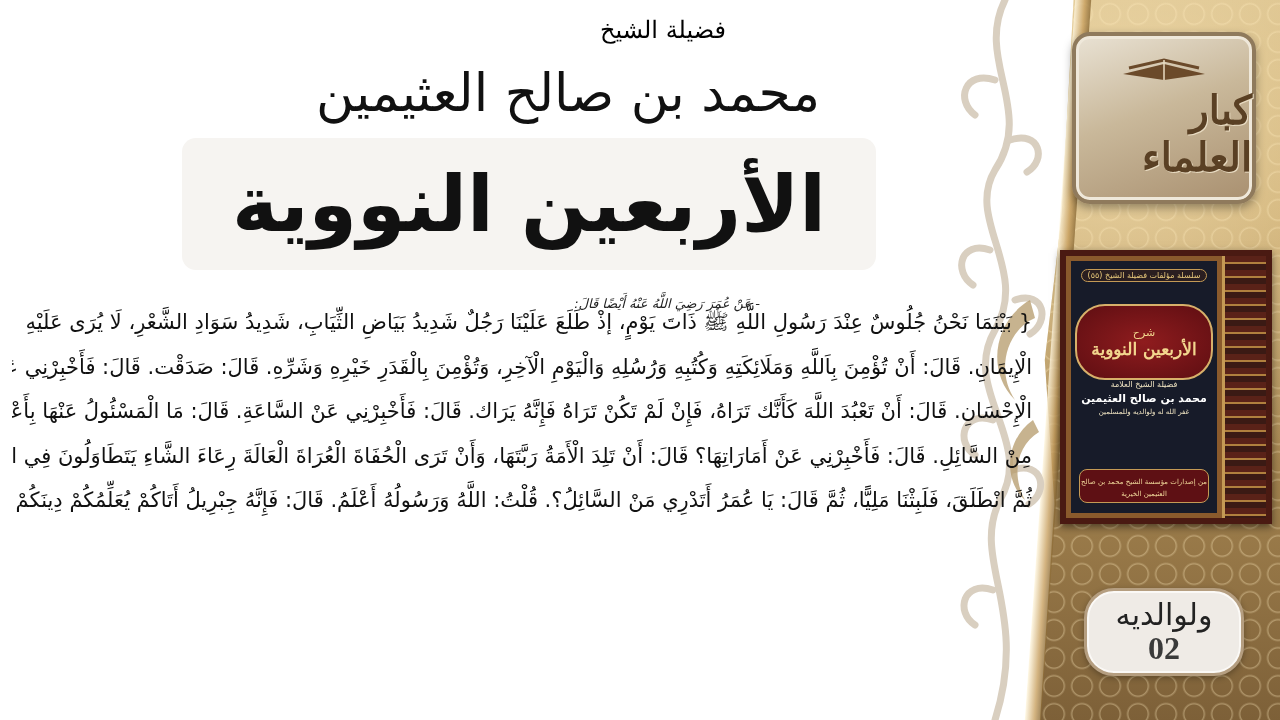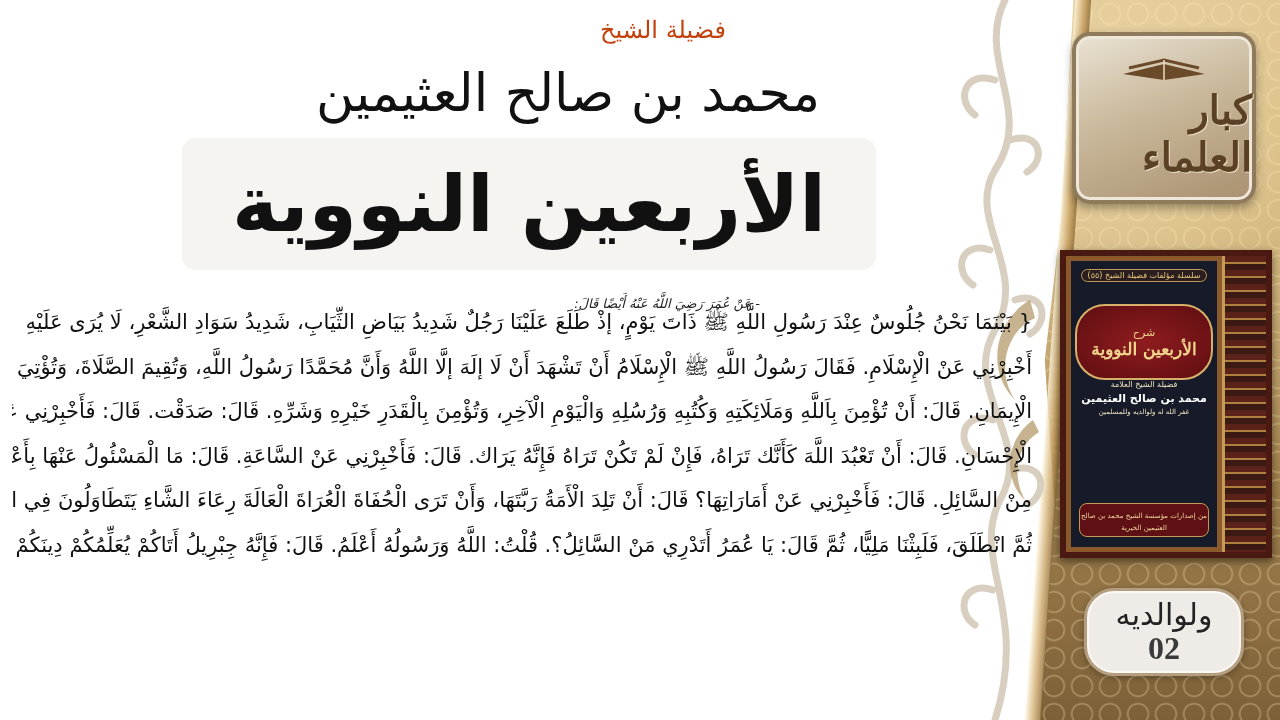--- a/index.html
+++ b/index.html
@@ -41,21 +41,21 @@
     display: flex; flex-direction: column; align-items: center; justify-content: center; margin-left: 32px;
   }
   .logo-book { width: 90px; height: 26px; margin-bottom: 4px; }
   .logo-text {
     font-family: "DejaVu Serif", serif; font-size: 40px; font-weight: bold;
     color: #5a4024; direction: rtl; text-shadow: 1px 1px 0 #e9dcc3;
   }
 
   
   .book {
-    position: absolute; top: 250px; right: 8px; width: 212px; height: 308px;
+    position: absolute; top: 250px; right: 8px; width: 212px; height: 274px;
     background: #e5e5e5;
     border: 6px solid #4a1a12;
     box-shadow: 0 3px 8px rgba(0,0,0,0.5);
     display: flex;
   }
   .book-front {
     flex: 1; position: relative;
     border: 5px solid #8a5a2c;
     background: #171b29;
     display: flex; flex-direction: column; align-items: center;
@@ -91,21 +91,21 @@
     border-radius: 30px; background: #efebe6;
     border: 3px solid #b59e80; box-shadow: inset 0 0 0 2px #fbf9f6, 0 2px 6px rgba(0,0,0,0.3);
     display: flex; flex-direction: column; align-items: center; justify-content: center;
   }
   .hadith-label { font-family: "DejaVu Sans", sans-serif; font-size: 30px; line-height: 32px; color: #222; direction: rtl; }
   .hadith-number { font-family: Liberation Serif, serif; font-weight: bold; font-size: 32px; line-height: 34px; color: #3a3a3a; text-align: right; }
 
   
   .honorific {
     position: absolute; top: 16px; right: 554px;
-    font-size: 24px; color: #c2410c; direction: rtl; font-weight: 300;
+    font-size: 24px; color: #000000; direction: rtl; font-weight: 300;
   }
   .sheikh-name {
     position: absolute; top: 62px; right: 460px;
     font-size: 52px; color: #111; direction: rtl; line-height: 62px; white-space: nowrap;
   }
   .title-box {
     position: absolute; top: 138px; left: 182px; width: 694px; height: 132px;
     background: #f6f4f1; border-radius: 14px;
     display: flex; align-items: center; justify-content: center;
   }
@@ -179,18 +179,17 @@
 
 <div class="honorific">فضيلة الشيخ</div>
 <div class="sheikh-name">محمد بن صالح العثيمين</div>
 <div class="title-box">
   <div class="title-text">الأربعين النووية</div>
 </div>
 
 <div class="narration-intro">- عَنْ عُمَرَ رَضِيَ اللَّهُ عَنْهُ أَيْضًا قَالَ:</div>
 <div class="hadith-text">
   <span class="hadith-line">{ بَيْنَمَا نَحْنُ جُلُوسٌ عِنْدَ رَسُولِ اللَّهِ ﷺ ذَاتَ يَوْمٍ، إذْ طَلَعَ عَلَيْنَا رَجُلٌ شَدِيدُ بَيَاضِ الثِّيَابِ، شَدِيدُ سَوَادِ الشَّعْرِ، لَا يُرَى عَلَيْهِ</span>
-  <span class="hadith-line">أَخْبِرْنِي عَنْ الْإِسْلَامِ. فَقَالَ رَسُولُ اللَّهِ ﷺ الْإِسْلَامُ أَنْ تَشْهَدَ أَنْ لَا إلَهَ إلَّا اللَّهُ وَأَنَّ مُحَمَّدًا رَسُولُ اللَّهِ، وَتُقِيمَ الصَّلَاةَ، وَتُؤْتِيَ</span>
   <span class="hadith-line">الْإِيمَانِ. قَالَ: أَنْ تُؤْمِنَ بِاَللَّهِ وَمَلَائِكَتِهِ وَكُتُبِهِ وَرُسُلِهِ وَالْيَوْمِ الْآخِرِ، وَتُؤْمِنَ بِالْقَدَرِ خَيْرِهِ وَشَرِّهِ. قَالَ: صَدَقْت. قَالَ: فَأَخْبِرْنِي عَنْ</span>
   <span class="hadith-line">الْإِحْسَانِ. قَالَ: أَنْ تَعْبُدَ اللَّهَ كَأَنَّك تَرَاهُ، فَإِنْ لَمْ تَكُنْ تَرَاهُ فَإِنَّهُ يَرَاك. قَالَ: فَأَخْبِرْنِي عَنْ السَّاعَةِ. قَالَ: مَا الْمَسْئُولُ عَنْهَا بِأَعْلَمَ</span>
   <span class="hadith-line">مِنْ السَّائِلِ. قَالَ: فَأَخْبِرْنِي عَنْ أَمَارَاتِهَا؟ قَالَ: أَنْ تَلِدَ الْأَمَةُ رَبَّتَهَا، وَأَنْ تَرَى الْحُفَاةَ الْعُرَاةَ الْعَالَةَ رِعَاءَ الشَّاءِ يَتَطَاوَلُونَ فِي الْبُنْيَانِ.</span>
   <span class="hadith-line">ثُمَّ انْطَلَقَ، فَلَبِثْنَا مَلِيًّا، ثُمَّ قَالَ: يَا عُمَرُ أَتَدْرِي مَنْ السَّائِلُ؟. قُلْتُ: اللَّهُ وَرَسُولُهُ أَعْلَمُ. قَالَ: فَإِنَّهُ جِبْرِيلُ أَتَاكُمْ يُعَلِّمُكُمْ دِينَكُمْ }</span>
 </div>
 
 </body></html>

